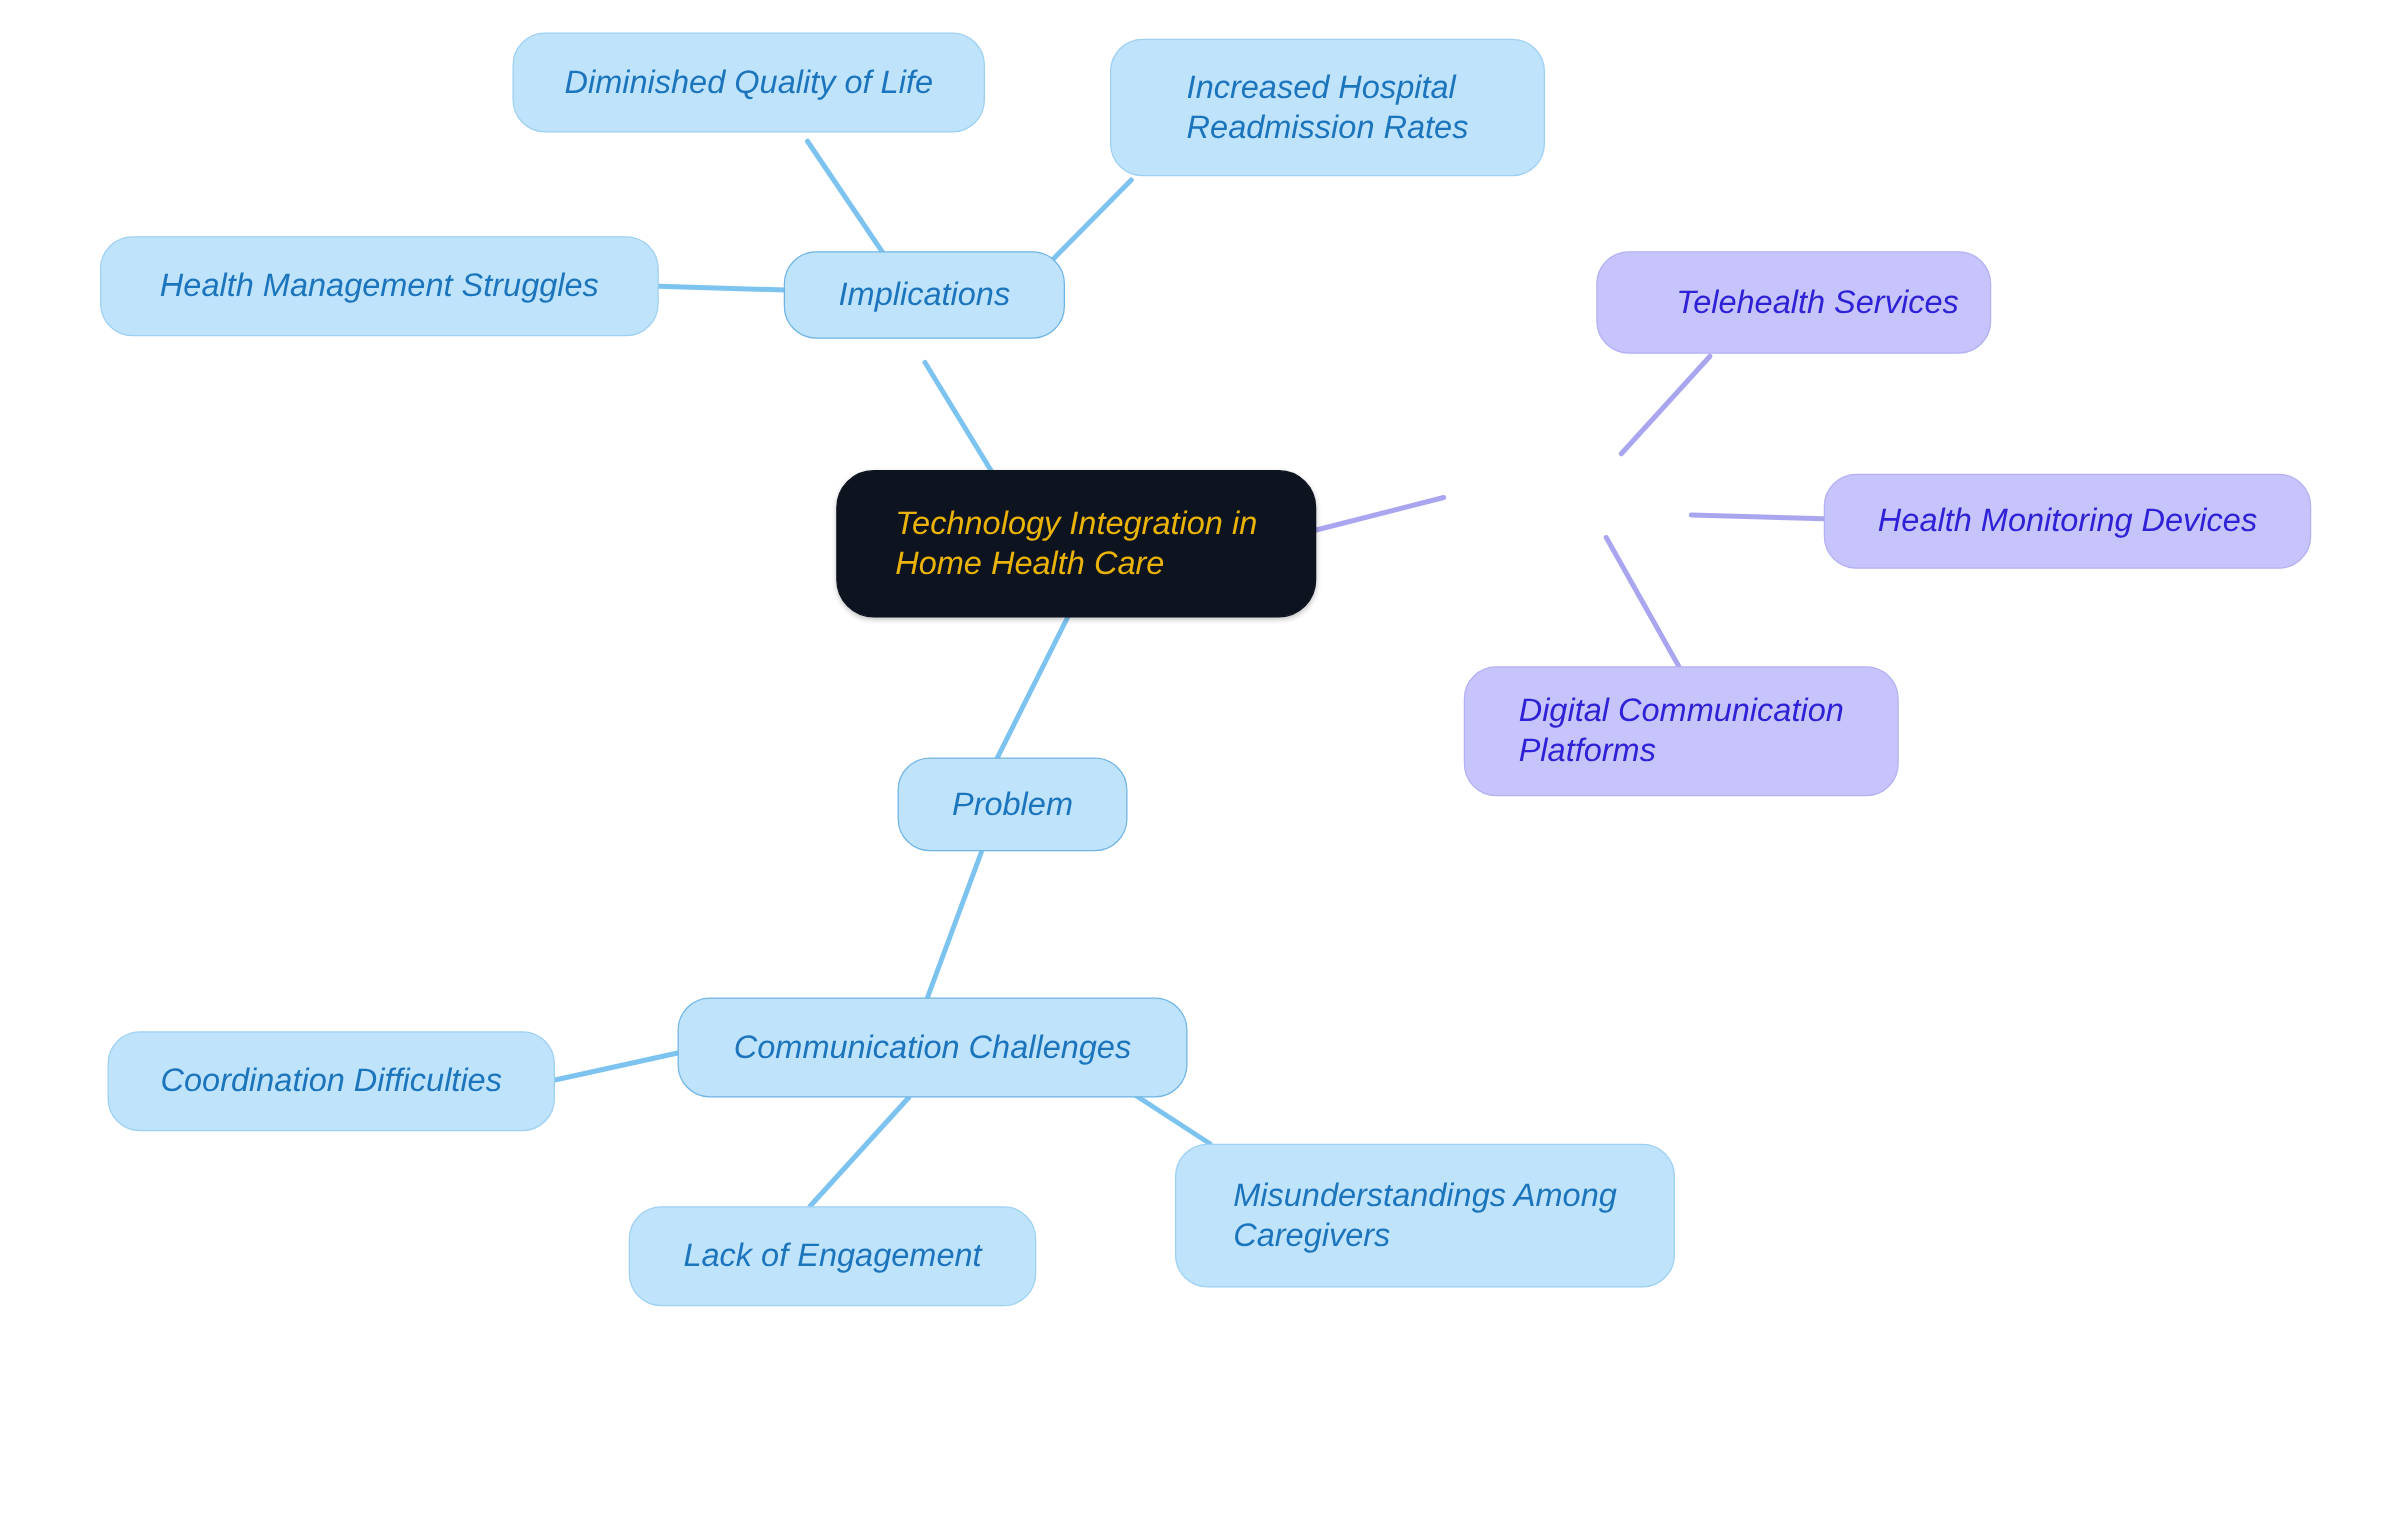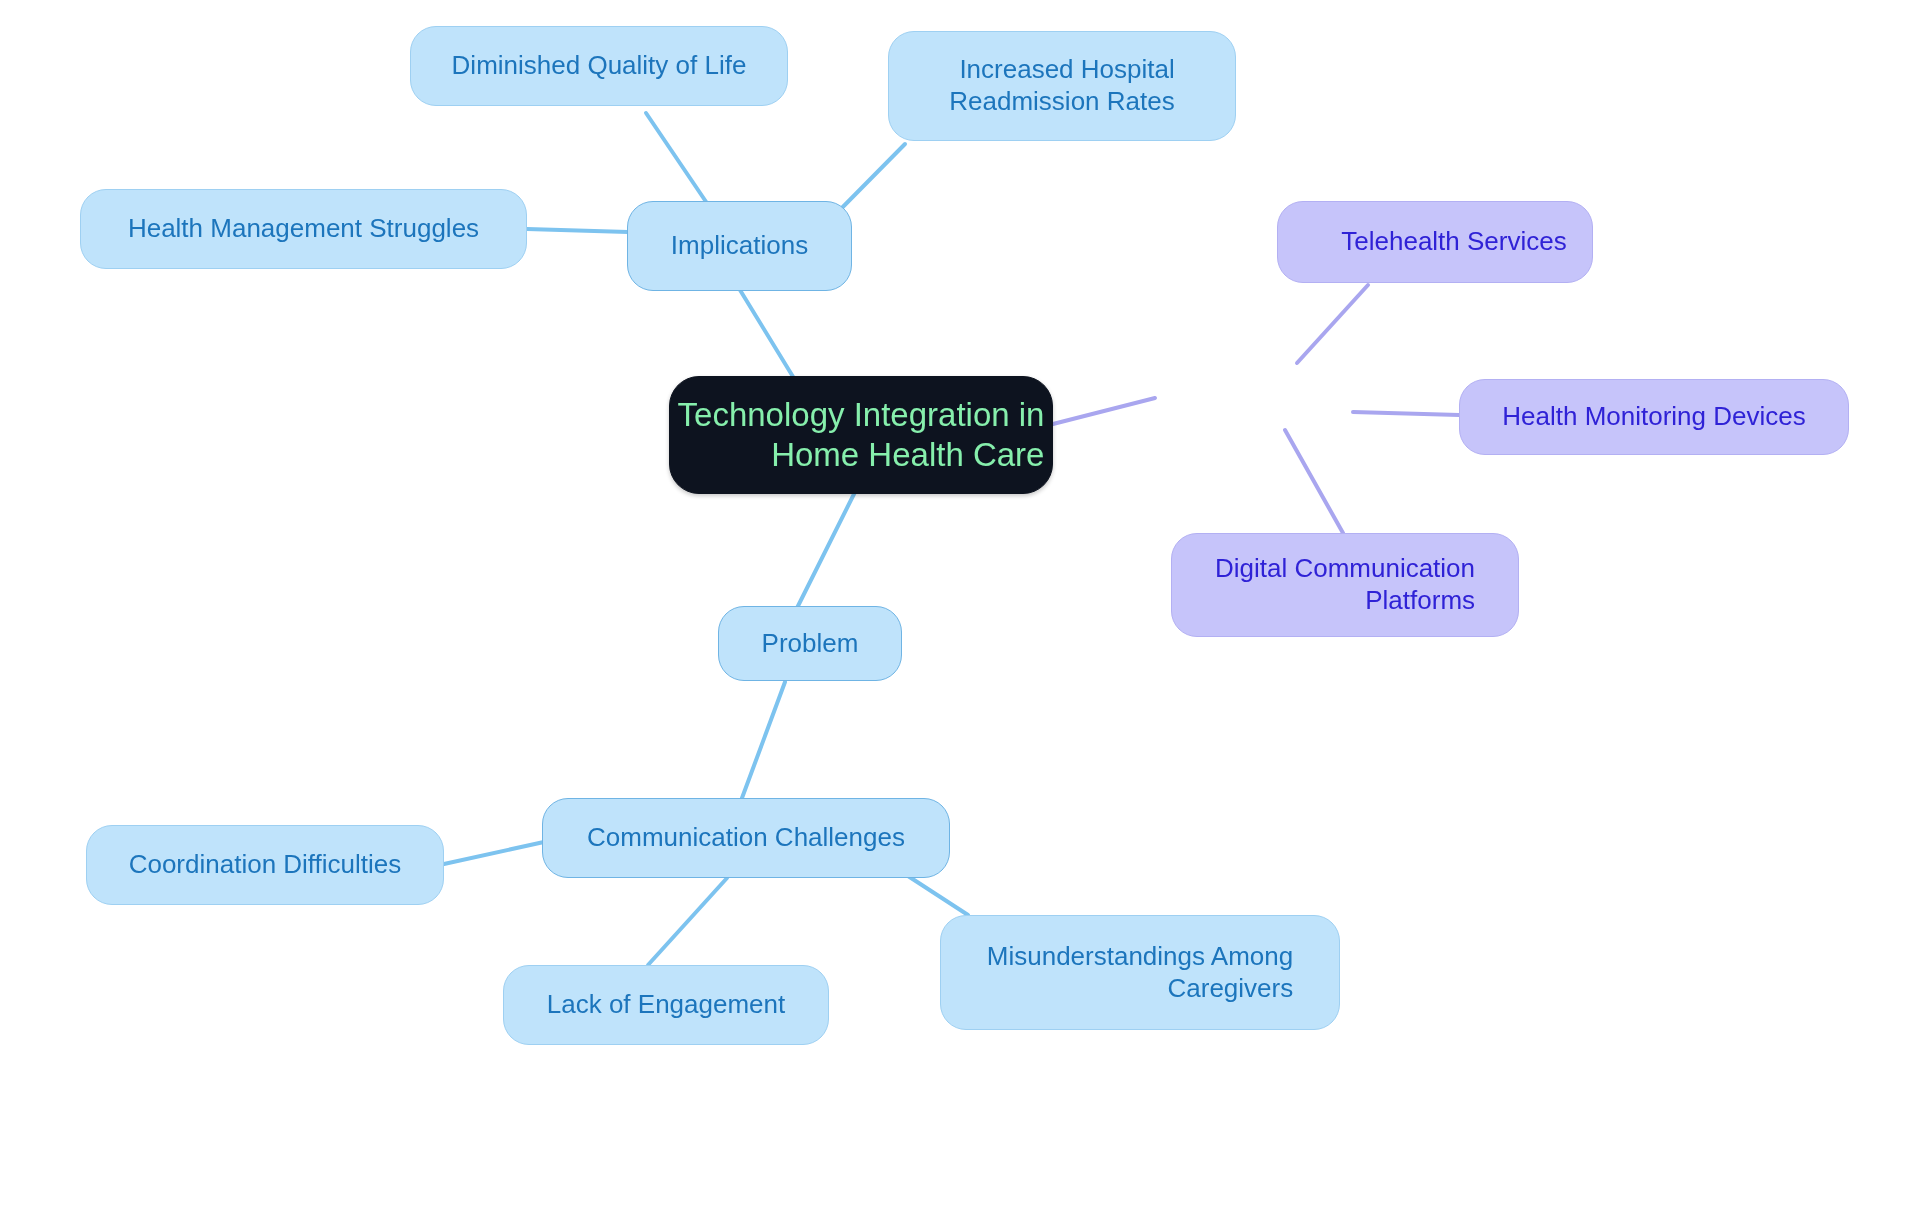--- a/index.html
+++ b/index.html
@@ -28,32 +28,33 @@
     width: 1920px;
     height: 1215px;
     pointer-events: none;
   }
   .node {
     position: absolute;
     box-sizing: border-box;
     display: flex;
     align-items: center;
     justify-content: center;
-    text-align: right;
+    text-align: left;
     border-radius: 26px;
     line-height: 1.22;
     white-space: pre-line;
     z-index: 2;
+    font-style: italic;
   }
   .node-root {
     background: #0d131f;
-    color: #86efac;
+    color: #eab308;
     border: 1px solid #0d131f;
     border-radius: 30px;
-    font-size: 33px;
+    font-size: 26px;
     box-shadow: 0 2px 4px rgba(0,0,0,0.22);
   }
   .node-blue-branch {
     background: #bfe3fb;
     border: 1.6px solid #6fb4e4;
     color: #1c75bc;
     font-size: 26px;
   }
   .node-blue-leaf {
     background: #bfe3fb;
@@ -116,21 +117,21 @@
     <path d="M 727 878 L 648 965" stroke="#7dc3ef" stroke-width="4" fill="none" stroke-linecap="round"></path>
 
     <path d="M 908 876 L 968 915" stroke="#7dc3ef" stroke-width="4" fill="none" stroke-linecap="round"></path>
   </svg>
 
   <div class="node node-root" style="left:669px; top:376px; width:384px; height:118px;">
     <span>Technology Integration in
 Home Health Care</span>
   </div>
 
-  <div class="node node-blue-branch" style="left:627px; top:201px; width:225px; height:90px;">
+  <div class="node node-blue-branch" style="left:627px; top:201px; width:225px; height:70px;">
     <span>Implications</span>
   </div>
 
   <div class="node node-blue-leaf" style="left:410px; top:26px; width:378px; height:80px;">
     <span>Diminished Quality of Life</span>
   </div>
 
   <div class="node node-blue-leaf" style="left:888px; top:31px; width:348px; height:110px;">
     <span>Increased Hospital
 Readmission Rates</span>

